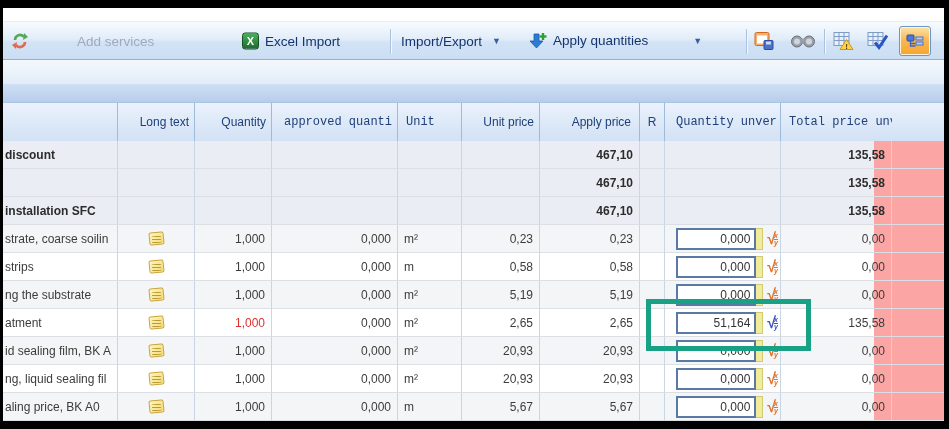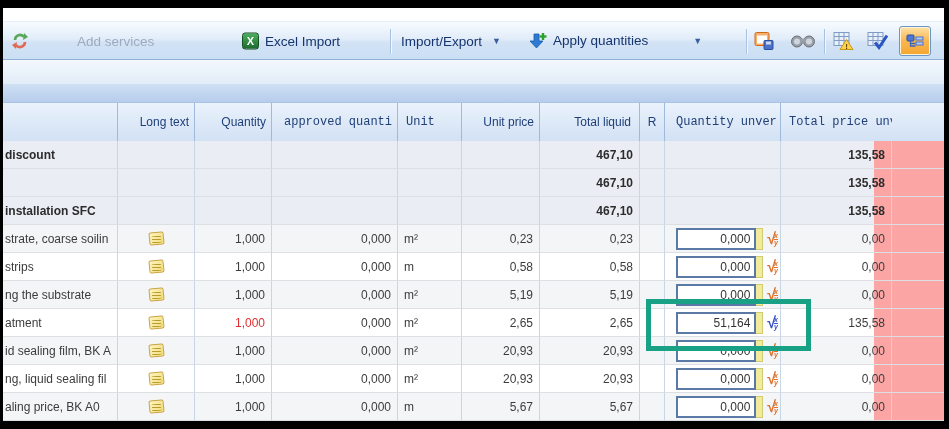--- a/index.html
+++ b/index.html
@@ -205,21 +205,21 @@
   <div class="band1"></div>
   <div class="band2"></div>
 
   <div class="thead">
     <div class="h-left"></div>
     <div class="h-right">Long text</div>
     <div class="h-right">Quantity</div>
     <div class="h-left" style="padding-left:12px">approved quanti</div>
     <div class="h-left">Unit</div>
     <div class="h-right">Unit price</div>
-    <div class="h-right" style="padding-right:8px">Total liquid</div>
+    <div class="h-right" style="padding-right:8px">Apply price</div>
     <div class="h-center">R</div>
     <div class="h-left" style="padding-left:11px">Quantity unver</div>
     <div class="h-left">Total price unve</div>
   </div>
 
   <div class="tbody" id="table-body">
     <div class="trow summary">
       <div class="c-left" data-field="name">discount</div>
       <div class="c-center"></div>
       <div class="c-right" data-field="quantity"></div>

